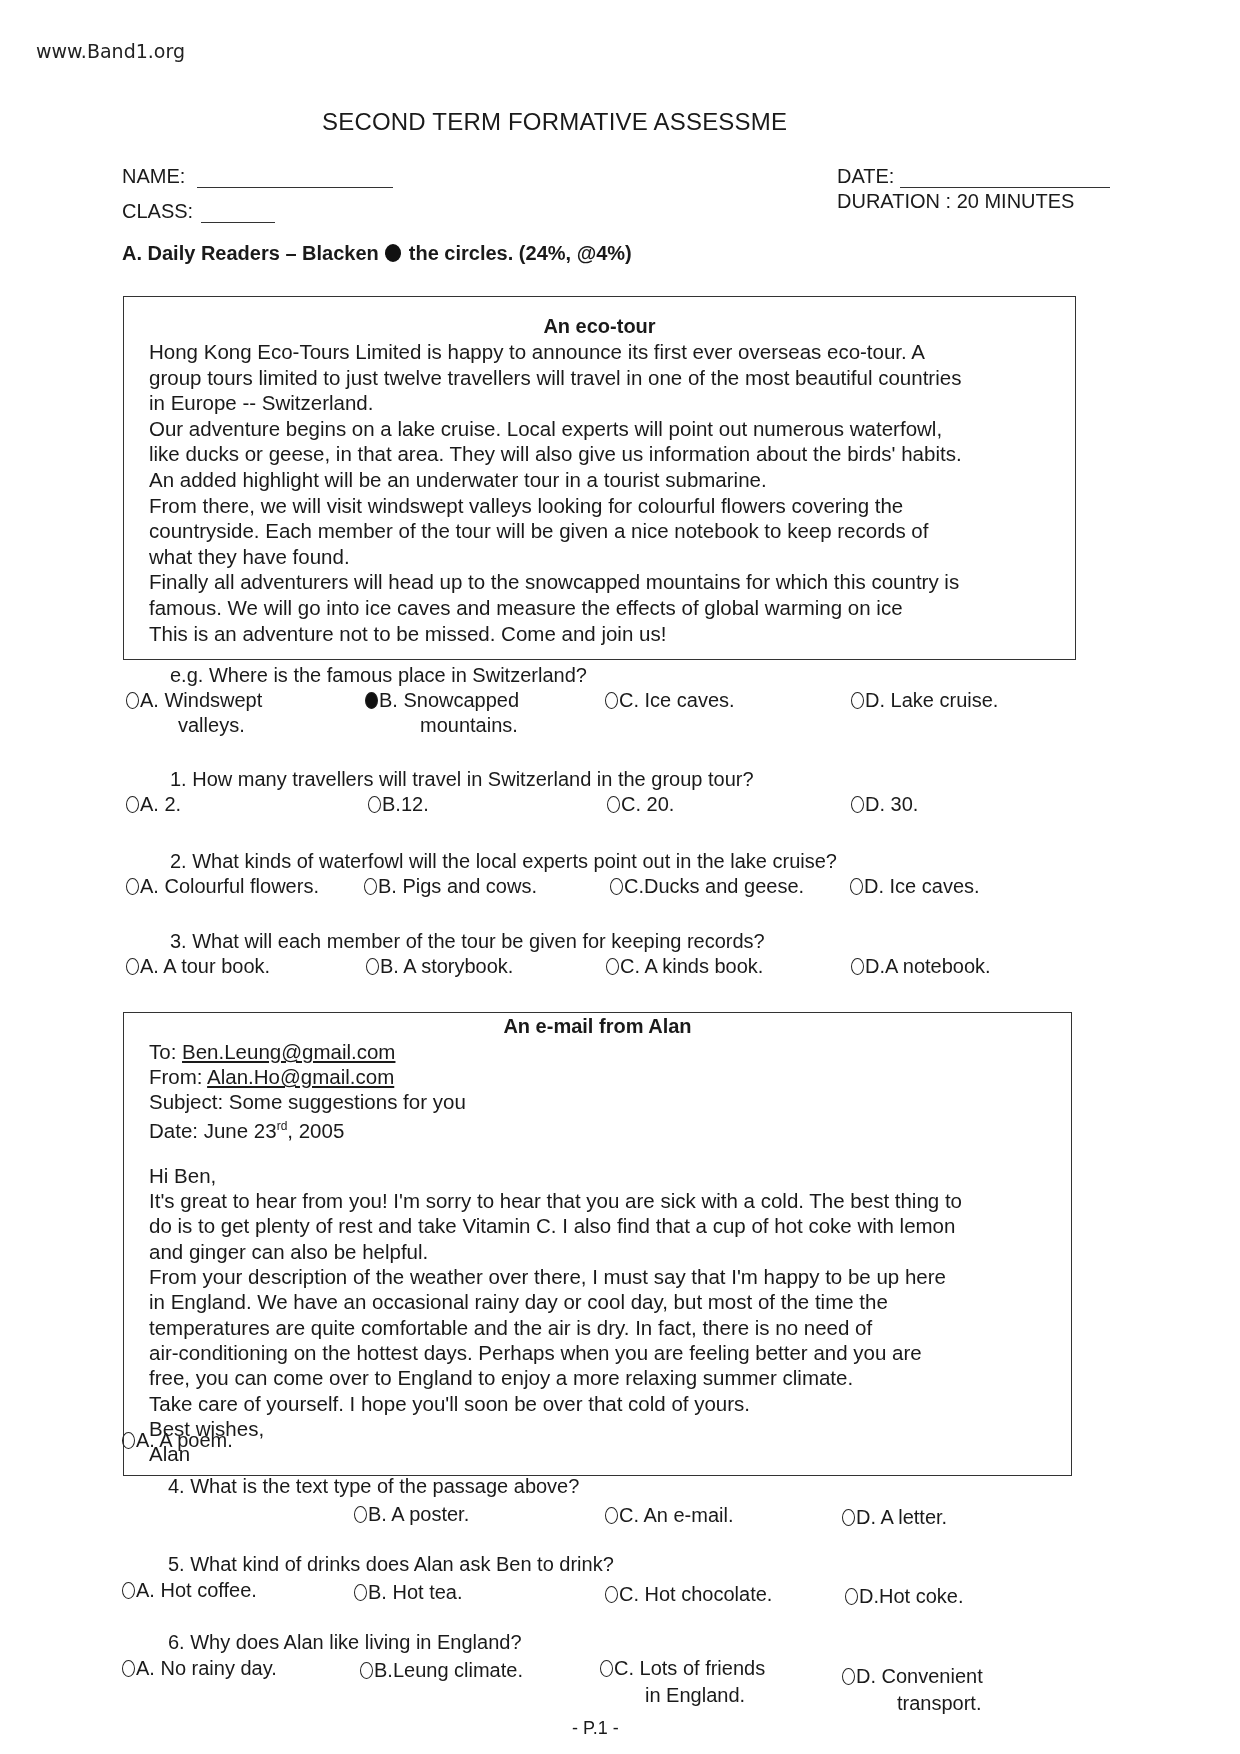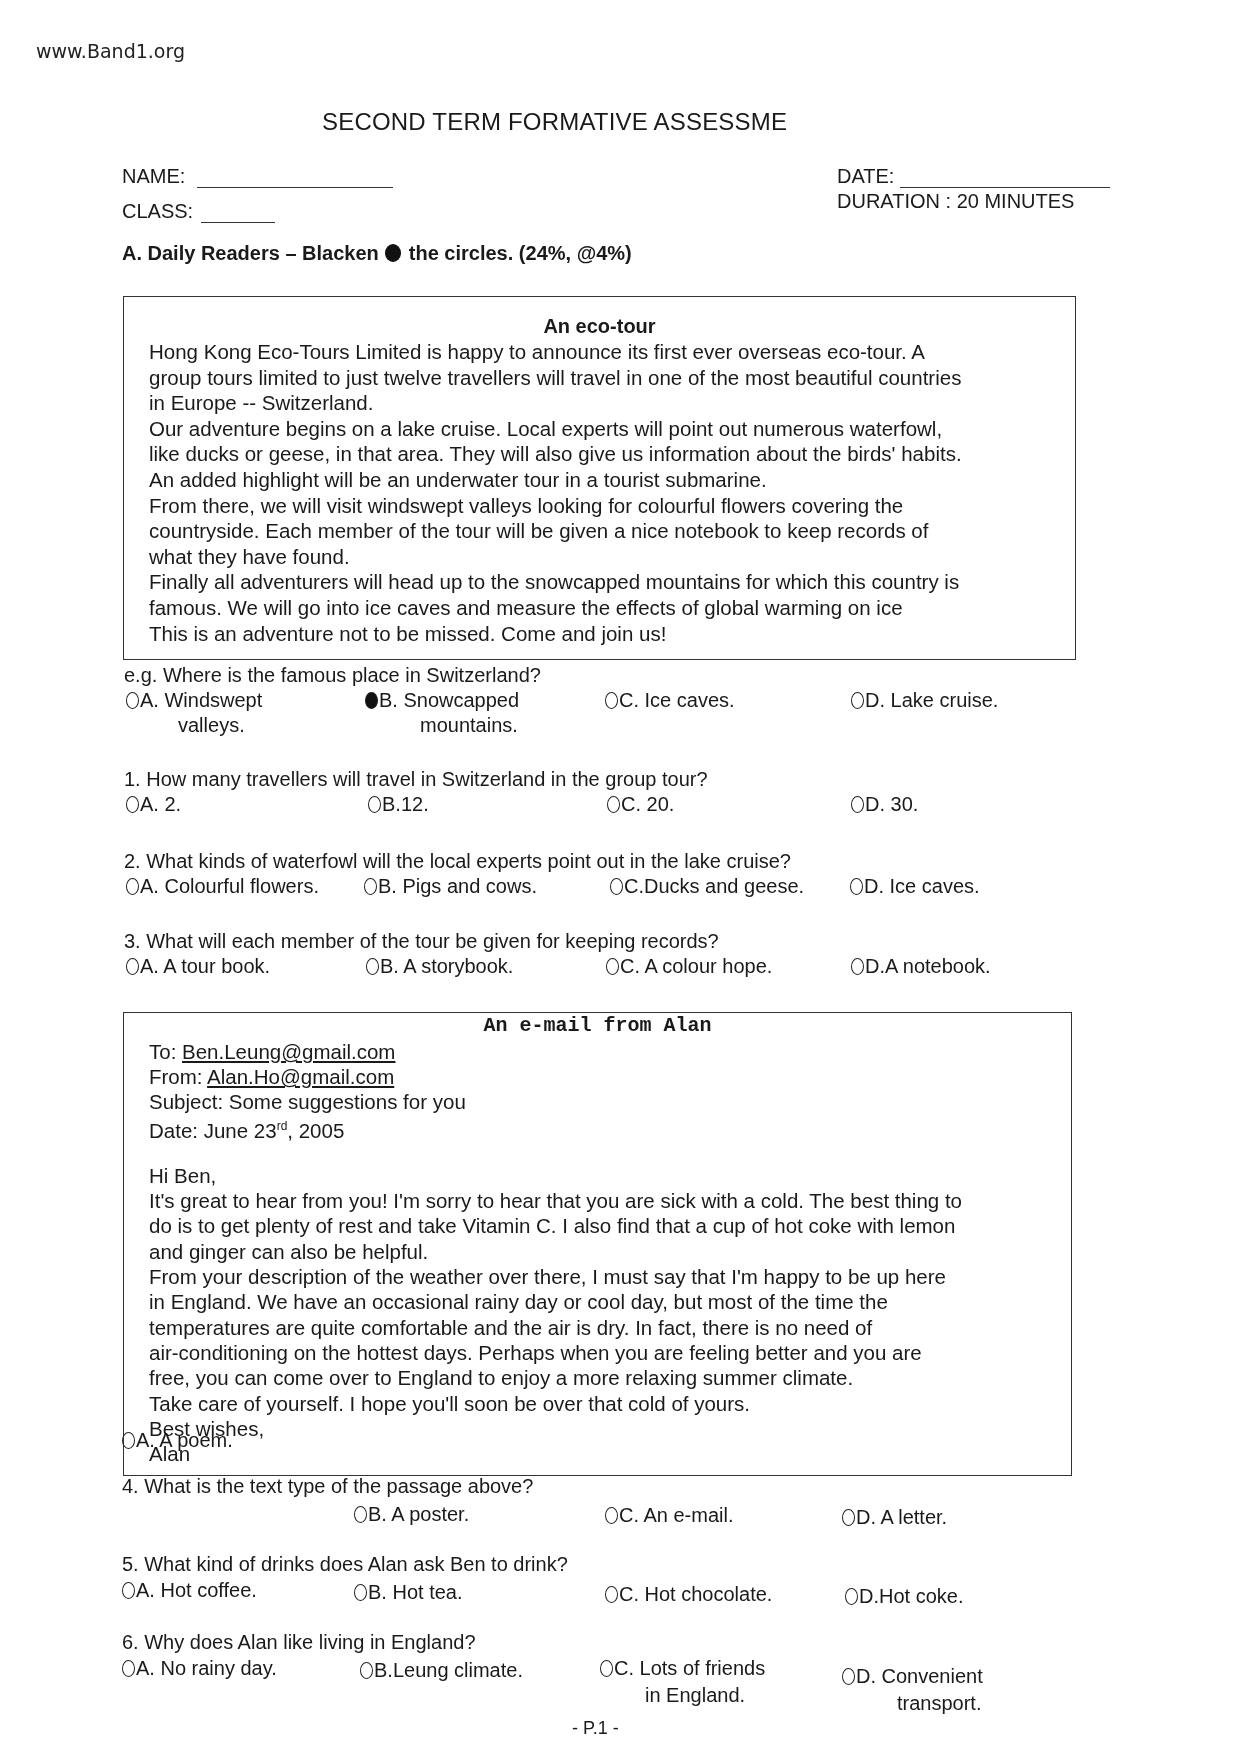--- a/index.html
+++ b/index.html
@@ -8,21 +8,21 @@
   .abs { position: absolute; }
   .watermark { left: 36px; top: 40px; font-family: "DejaVu Sans", sans-serif; font-size: 19px; color: #222; }
   .title { left: 322px; top: 108px; font-size: 24px; letter-spacing: 0.2px; }
   .field { font-size: 20px; }
   .field .line { display: inline-block; border-bottom: 1.5px solid #333; vertical-align: bottom; height: 20px; }
   .section { left: 122px; top: 242px; font-size: 20px; font-weight: bold; }
   .bullet { display: inline-block; width: 16px; height: 18px; background: #111; border-radius: 50%; vertical-align: -2px; margin: 0 8px 0 6px; }
   .box { border: 1.5px solid #333; }
   .box-title { text-align: center; font-weight: bold; font-size: 20px; }
   .para { font-size: 20.5px; line-height: 25.6px; }
-  .q { font-size: 20px; }
+  .q { font-size: 20px; margin-left: 46px; }
   .opt { position: absolute; font-size: 20px; line-height: 25px; }
   .circ { display: inline-block; width: 13px; height: 17px; border: 1.5px solid #222; border-radius: 50%; vertical-align: -2px; margin-right: 1px; box-sizing: border-box; }
   .circ.filled { background: #111; }
   .u { text-decoration: underline; }
   .footer { left: 572px; top: 1718px; font-size: 18px; }
 </style>
 </head>
 <body>
 
 <div class="abs watermark">www.Band1.org</div>
@@ -78,25 +78,25 @@
 
 <div class="abs q" style="left:124px; top:850px;">2. What kinds of waterfowl will the local experts point out in the lake cruise?</div>
 <div class="opt" style="left:126px; top:874px;"><span class="circ"></span><span>A. Colourful flowers.</span></div>
 <div class="opt" style="left:364px; top:874px;"><span class="circ"></span><span>B. Pigs and cows.</span></div>
 <div class="opt" style="left:610px; top:874px;"><span class="circ"></span><span>C.Ducks and geese.</span></div>
 <div class="opt" style="left:850px; top:874px;"><span class="circ"></span><span>D. Ice caves.</span></div>
 
 <div class="abs q" style="left:124px; top:930px;">3. What will each member of the tour be given for keeping records?</div>
 <div class="opt" style="left:126px; top:954px;"><span class="circ"></span><span>A. A tour book.</span></div>
 <div class="opt" style="left:366px; top:954px;"><span class="circ"></span><span>B. A storybook.</span></div>
-<div class="opt" style="left:606px; top:954px;"><span class="circ"></span><span>C. A colour hope.</span></div>
+<div class="opt" style="left:606px; top:954px;"><span class="circ"></span><span>C. A kinds book.</span></div>
 <div class="opt" style="left:851px; top:954px;"><span class="circ"></span><span>D.A notebook.</span></div>
 
 <div class="abs box" style="left:123px; top:1012px; width:947px; height:462px;">
-  <div class="box-title" style="line-height:26px; margin-top:0;font-family:Liberation Mono, monospace;">An e-mail from Alan</div>
+  <div class="box-title" style="line-height:26px; margin-top:0;">An e-mail from Alan</div>
   <div class="para" style="padding-left:25px; line-height:25px;">
     <div><span>To: </span><span class="u">Ben.Leung@gmail.com</span></div>
     <div><span>From: </span><span class="u">Alan.Ho@gmail.com</span></div>
     <div>Subject: Some suggestions for you</div>
     <div><span>Date: June 23</span><sup style="font-size:12px;">rd</sup><span>, 2005</span></div>
   </div>
   <div class="para" style="padding-left:25px; padding-right:14px; margin-top:20px; line-height:25.3px;">
     <div>Hi Ben,</div>
     <div>It's great to hear from you! I'm sorry to hear that you are sick with a cold. The best thing to</div>
     <div>do is to get plenty of rest and take Vitamin C. I also find that a cup of hot coke with lemon</div>

